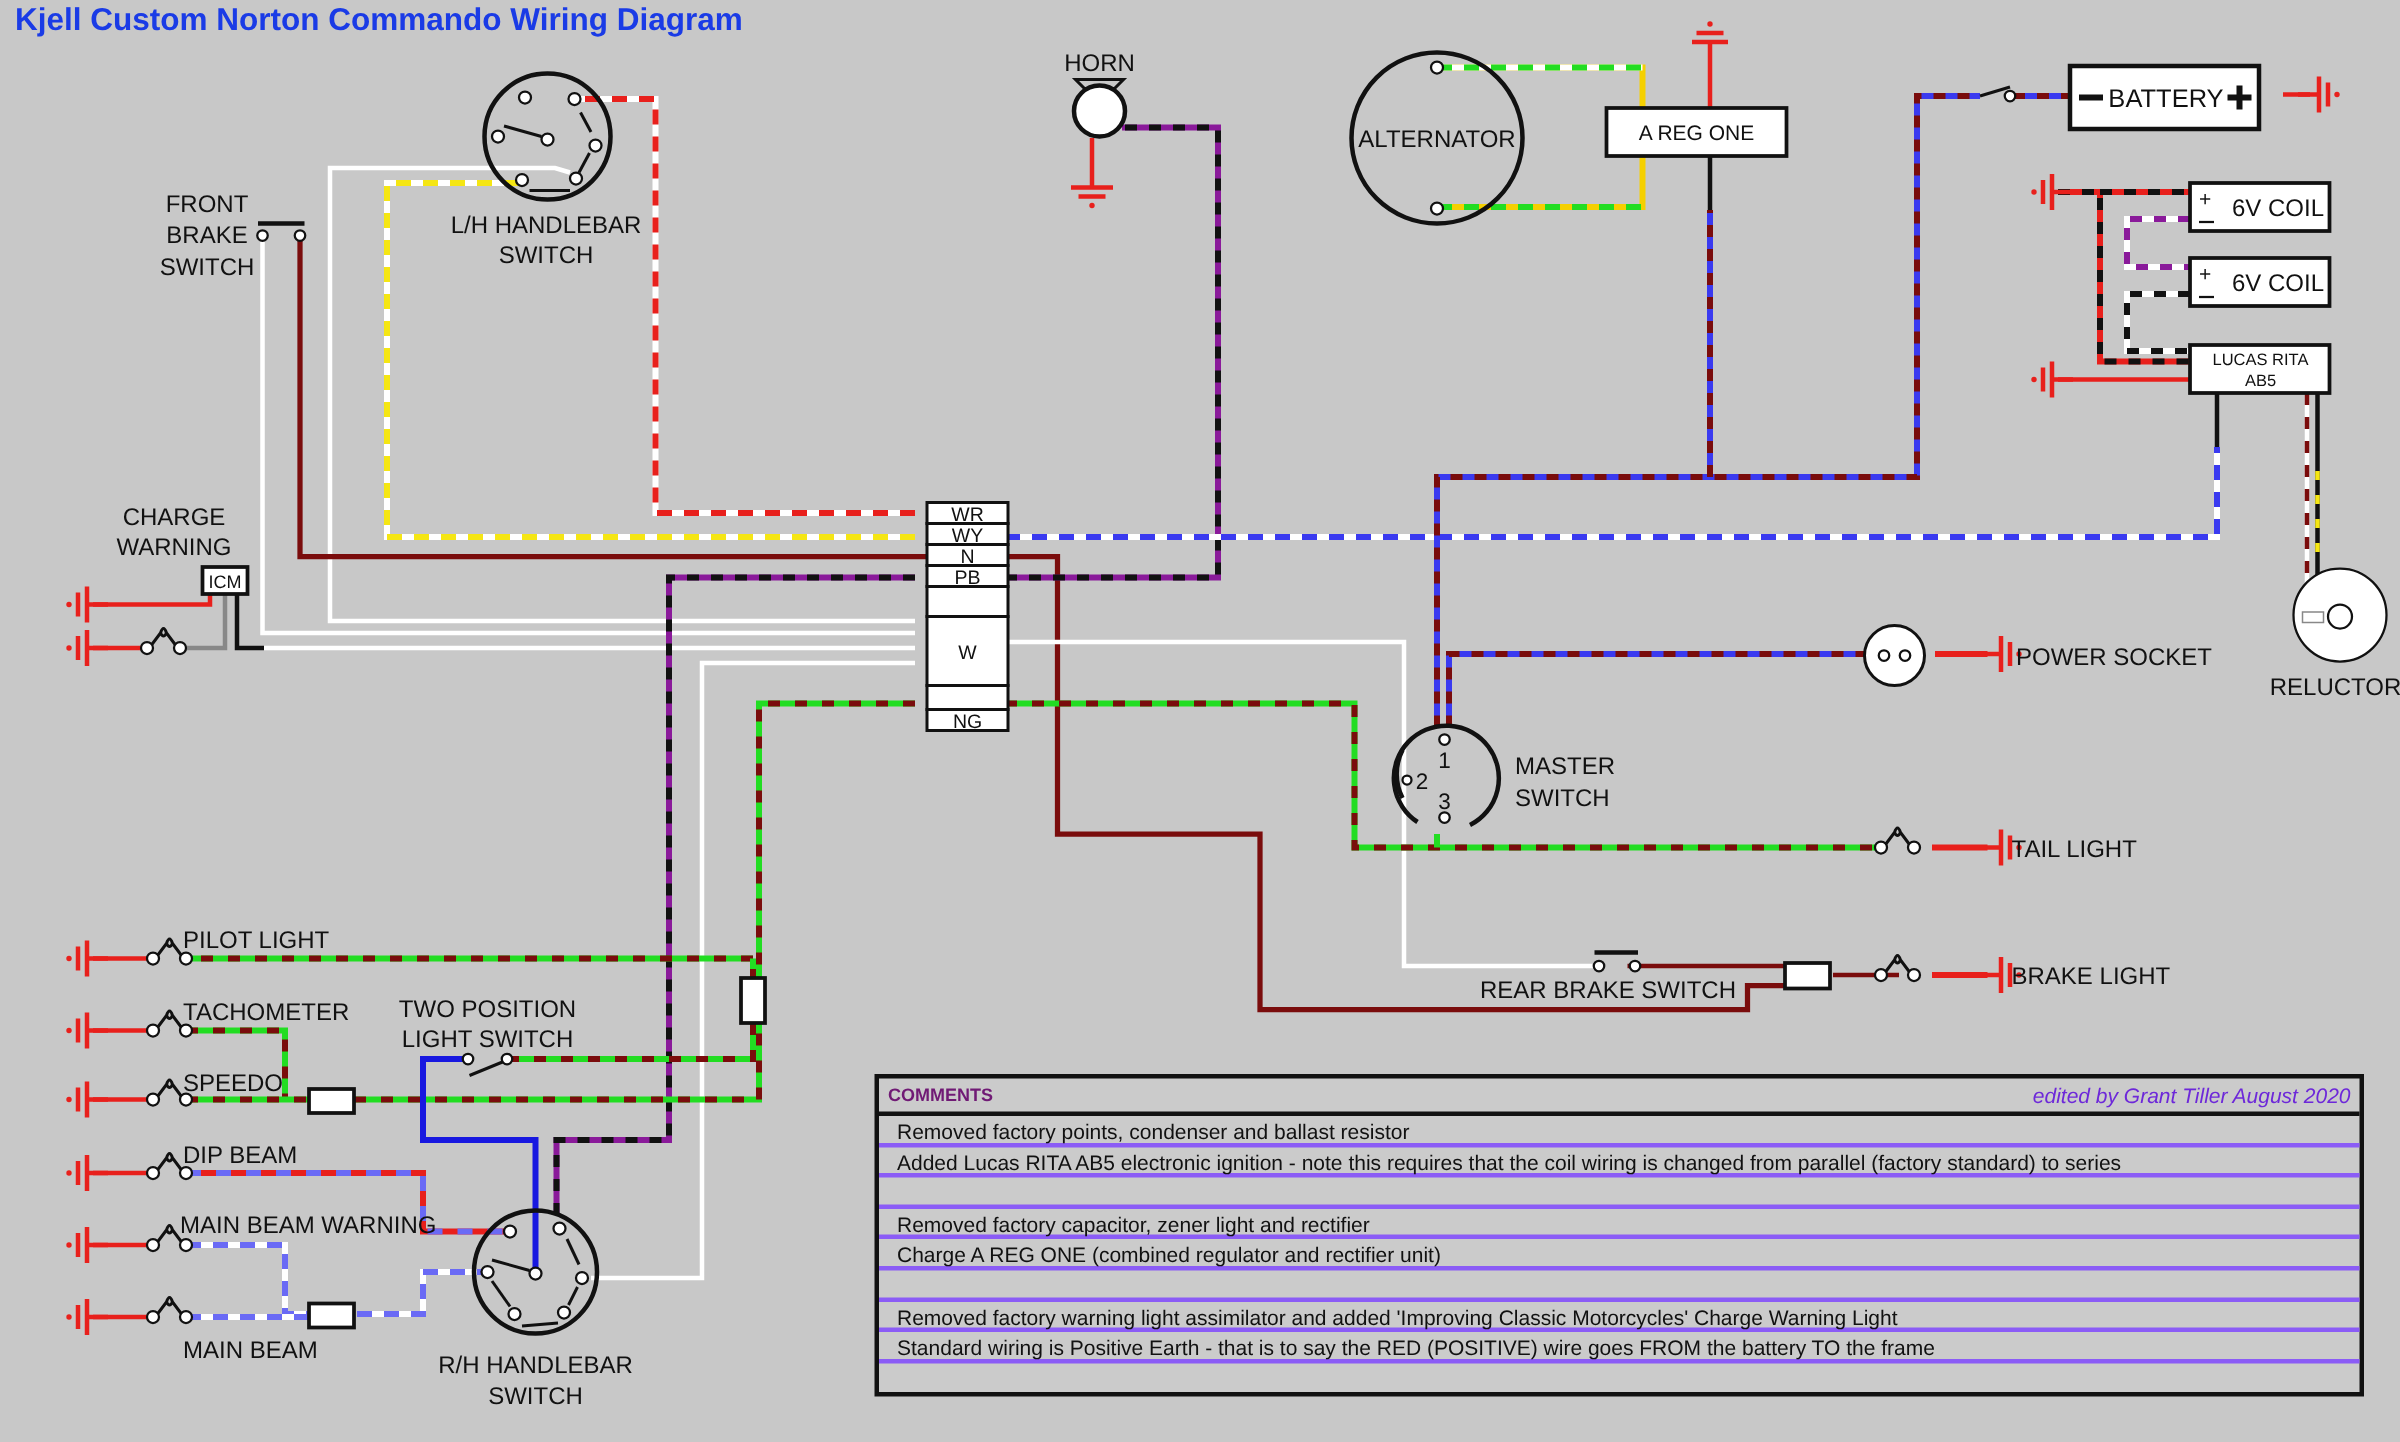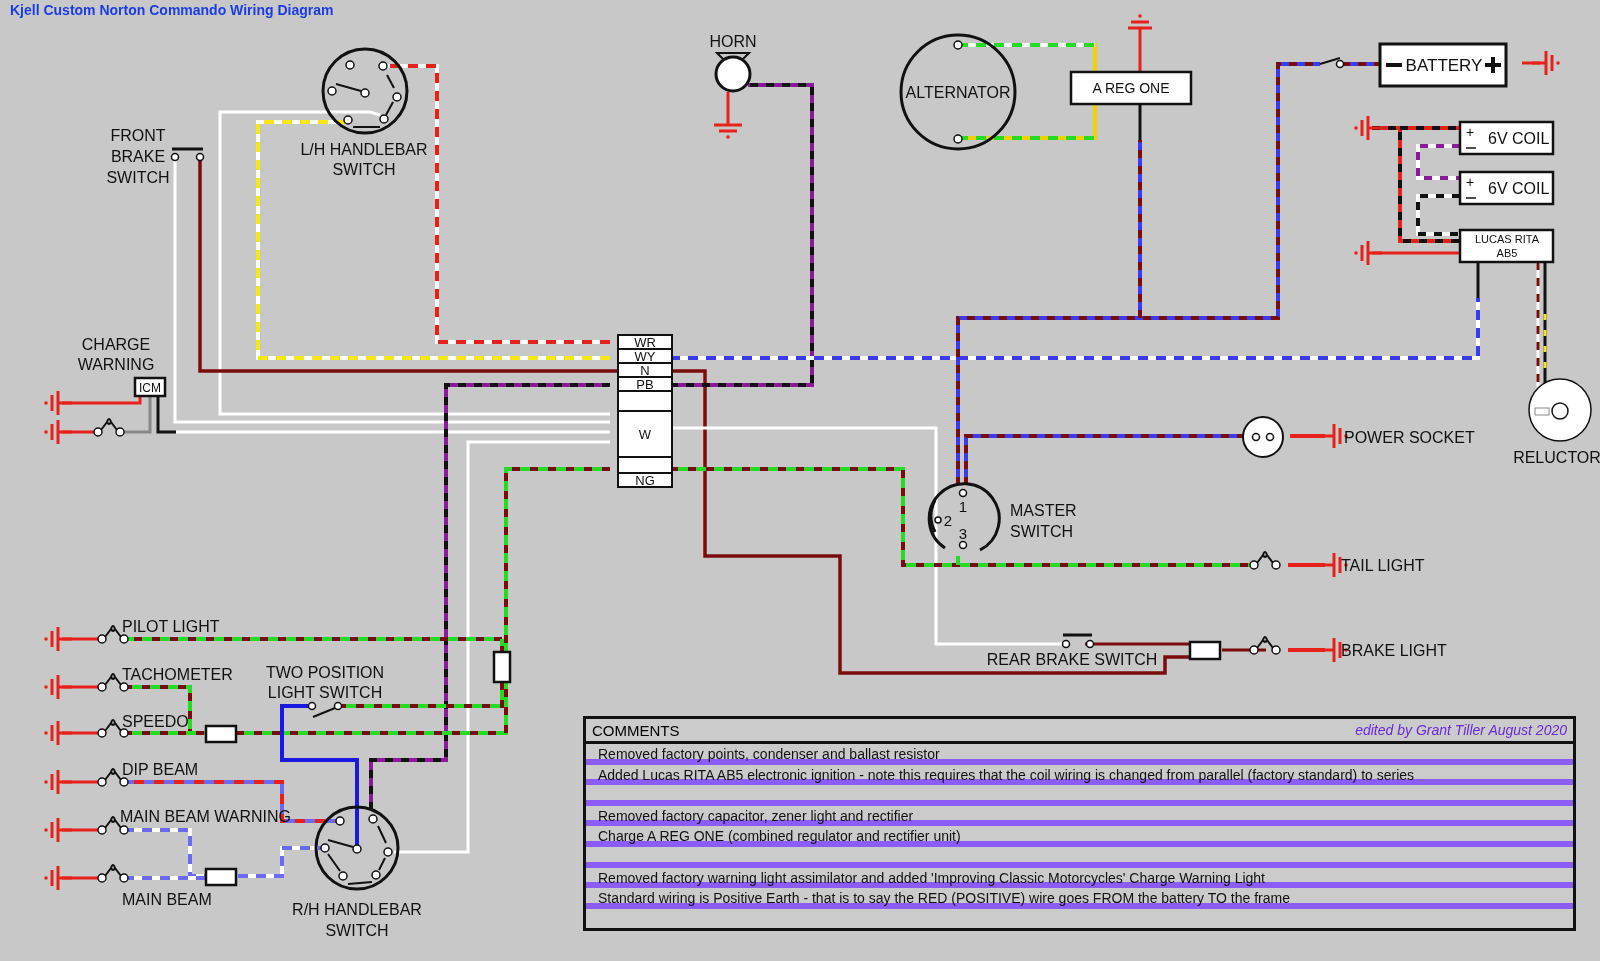--- a/index.html
+++ b/index.html
@@ -1,25 +1,25 @@
 <!DOCTYPE html>
 <html><head>
 <meta charset="utf-8">
 <style>
   html, body { margin:0; padding:0; }
   body { width:1600px; height:961px; background:#c8c8c8; overflow:hidden; position:relative; font-family:"Liberation Sans", sans-serif; }
-  #title { position:absolute; left:10px; top:2px; font-size:14px; font-weight:bold; color:#1a3be6; }
+  #title { position:absolute; left:10px; top:2px; font-size:21px; font-weight:bold; color:#1a3be6; }
   svg#diagram { position:absolute; left:0; top:0; }
   svg text { font-family:"Liberation Sans", sans-serif; fill:#111; }
   .lbl { font-size:16px; }
   #comments { position:absolute; left:583px; top:716px; width:993px; height:215px; border:3px solid #111; background:#cbcbcb; box-sizing:border-box; }
   #comments .head { height:22px; border-bottom:3px solid #111; display:flex; justify-content:space-between; align-items:center; padding:0 6px; }
-  #comments .head .t { font-weight:normal; font-size:15px; color:#000000; }
+  #comments .head .t { font-weight:bold; font-size:12px; color:#701a75; }
   #comments .head .ed { font-style:italic; font-size:14px; color:#6d28d9; }
-  #comments .row { height:20.6px; border-bottom:6px solid #8b5cf6; font-size:14px; color:#111; padding-left:12px; line-height:20px; box-sizing:border-box; white-space:nowrap; }
+  #comments .row { height:20.6px; border-bottom:3px solid #8b5cf6; font-size:14px; color:#111; padding-left:12px; line-height:20px; box-sizing:border-box; white-space:nowrap; }
 </style>
 </head>
 <body>
 
 <div id="title">Kjell Custom Norton Commando Wiring Diagram</div>
 
 <svg id="diagram" width="1600" height="961" viewBox="0 0 1600 961">
   <defs>
     <g id="gnd-left">
       <line x1="0" y1="0" x2="14" y2="0" stroke="#e8201c" stroke-width="3"></line>

